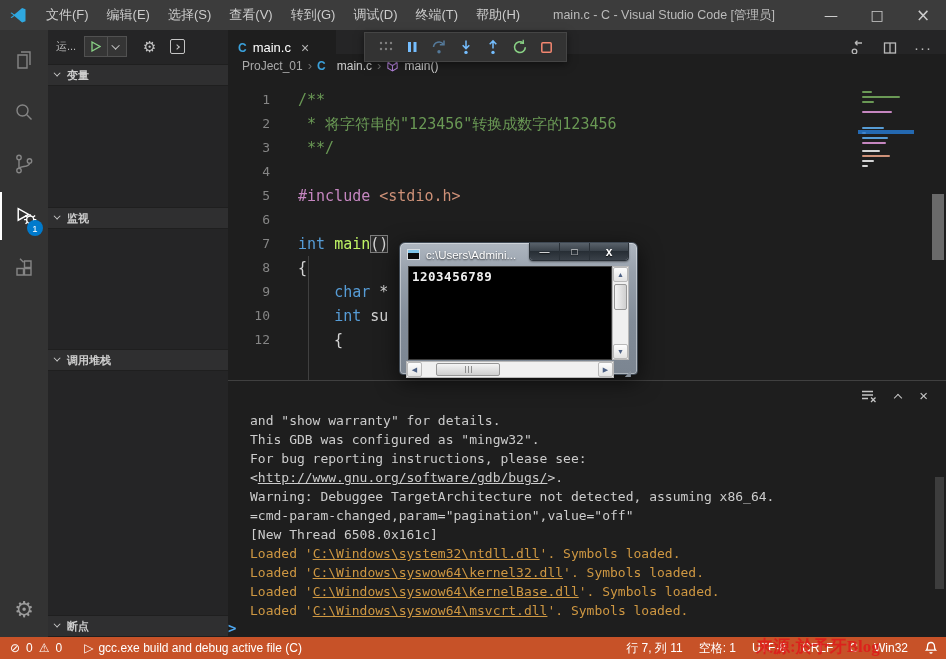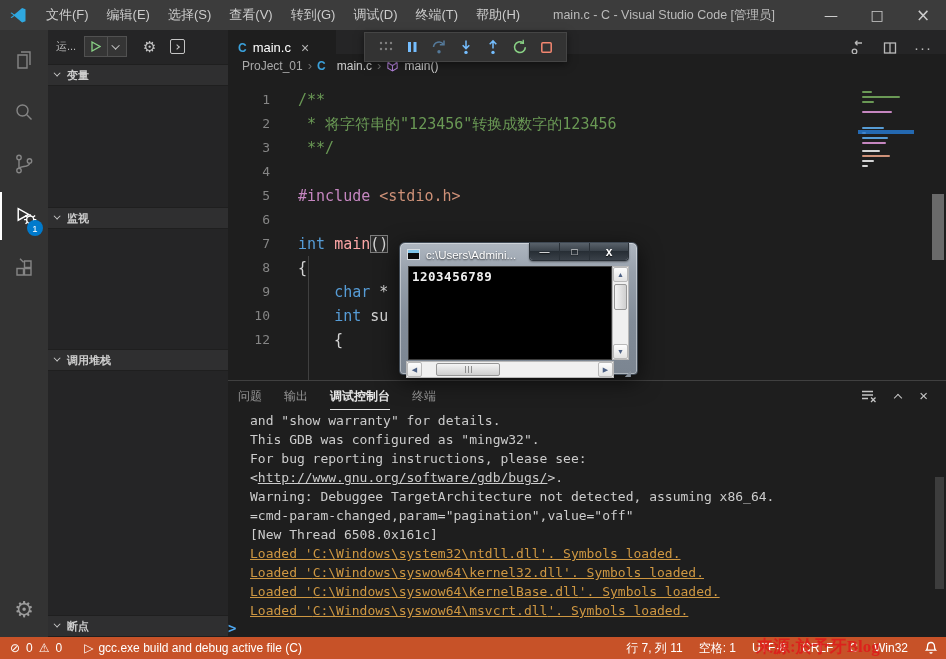--- a/index.html
+++ b/index.html
@@ -64,21 +64,21 @@
 
   .breadcrumbs { position:absolute; left:0; top:24px; width:718px; height:23px; display:flex; align-items:center;
     font-size:12px; color:#a9a9a9; padding-left:14px; gap:5px; background:#1e1e1e; }
   .bc-sep { color:#6e6e6e; font-size:13px; }
 
   .code-area { position:absolute; left:0; top:58px; width:718px; height:292px; font-family:"DejaVu Sans Mono",monospace; }
   .code-line { display:flex; height:24px; line-height:24px; font-size:15px; white-space:pre; }
   .code-line .ln { width:42px; text-align:right; color:#858585; font-size:13px; flex:none; }
   .code-line .code-text { padding-left:28px; }
   .tok-comment { color:#6A9955; } .tok-keyword { color:#C586C0; } .tok-string { color:#CE9178; }
-  .tok-type { color:#569CD6; } .tok-func { color:#fca5a5; } .tok-plain { color:#D4D4D4; }
+  .tok-type { color:#569CD6; } .tok-func { color:#bef264; } .tok-plain { color:#D4D4D4; }
   .tok-bracket { color:#D4D4D4; outline:1px solid #7d7d7d; outline-offset:-1px; background:rgba(100,100,100,.18); }
   .indent-guide { position:absolute; left:80px; top:168px; width:1px; height:124px; background:#404040; }
 
   .minimap { position:absolute; left:630px; top:0; width:56px; height:140px; }
   .minimap i { display:block; height:2px; margin:3px 0 0 4px; border-radius:1px; }
   .mm-cursorline { position:absolute; left:0; top:42px; width:56px; height:4px; background:#2677CB; opacity:.85; }
   .ed-scroll { position:absolute; left:704px; top:106px; width:12px; height:66px; background:rgba(170,170,170,.55); }
 
   
   #console-window { position:absolute; left:399px; top:242px; width:239px; height:133px; z-index:50;
@@ -118,21 +118,21 @@
   .panel-tabs { position:absolute; left:10px; top:0; height:29px; display:flex; gap:22px; align-items:center; }
   .panel-tab { font-size:12px; color:#969696; text-transform:uppercase; padding:6px 0 4px 0; }
   .panel-tab.active { color:#e7e7e7; font-weight:700; border-bottom:1px solid #e7e7e7; }
   .panel-actions { position:absolute; right:18px; top:6px; display:flex; gap:18px; align-items:center; color:#c5c5c5; }
   .panel-actions svg { stroke:#c5c5c5; fill:none; stroke-width:1.3; }
   .panel-actions .chev { border-color:#c5c5c5; }
   .pa-close { font-size:15px; color:#c5c5c5; }
   #console-lines { position:absolute; left:22px; top:30px; width:690px; font-family:"DejaVu Sans Mono",monospace;
     font-size:13px; line-height:19px; white-space:pre; }
   .po-plain { color:#cccccc; } .po-link { color:#cccccc; text-decoration:underline; }
-  .po-loaded { color:#CE9742;text-decoration:underline; } .po-loaded-link { color:#CE9742; text-decoration:underline; }
+  .po-loaded { color:#CE9742; } .po-loaded-link { color:#CE9742; text-decoration:underline; }
   .prompt-row { position:absolute; left:0; top:237px; height:20px; display:flex; align-items:center; }
   .prompt-char { color:#4FA8F0; font-weight:700; font-size:14px; font-family:"DejaVu Sans Mono",monospace; }
   .panel-scroll { position:absolute; right:2px; top:96px; width:9px; height:112px; background:rgba(121,121,121,.35); }
 
   
   #statusbar { position:absolute; left:0; top:637px; width:946px; height:22px; background:#C75228;
     display:flex; align-items:center; color:#ffffff; font-size:12px; }
   .sb-left { display:flex; align-items:center; gap:6px; padding-left:10px; }
   .sb-glyph { font-size:12px; font-family:"DejaVu Sans",sans-serif; }
   .sb-launch { display:flex; align-items:center; gap:5px; margin-left:16px; }
@@ -379,26 +379,20 @@
             <b></b>
           </span>
         <span class="cw-hspacer"></span>
         <span class="cw-arrow">▶</span>
       </div>
       <div class="cw-corner">◢</div>
     </div>
   </div>
 
   <div id="panel">
-    <div class="panel-tabs">
-        <span class="panel-tab">问题</span>
-        <span class="panel-tab">输出</span>
-        <span class="panel-tab active">调试控制台</span>
-        <span class="panel-tab">终端</span>
-      </div>
     <div class="panel-actions">
       <svg width="17" height="16" viewBox="0 0 17 16">
         <path d="M2 3.5h11M2 7h11M2 10.5h6"></path>
           <path d="M11 9.5l4.5 4.5M15.5 9.5 11 14"></path>
       </svg>
       <i class="chev up" style="margin-top:4px;"></i>
       <span class="pa-close">×</span>
     </div>
     <div id="console-lines"><div><span class="po-plain">and "show warranty" for details.</span></div><div><span class="po-plain">This GDB was configured as "mingw32".</span></div><div><span class="po-plain">For bug reporting instructions, please see:</span></div><div><span class="po-plain">&lt;</span><span class="po-link">http://www.gnu.org/software/gdb/bugs/</span><span class="po-plain">&gt;.</span></div><div><span class="po-plain">Warning: Debuggee TargetArchitecture not detected, assuming x86_64.</span></div><div><span class="po-plain">=cmd-param-changed,param="pagination",value="off"</span></div><div><span class="po-plain">[New Thread 6508.0x161c]</span></div><div><span class="po-loaded">Loaded '</span><span class="po-loaded-link">C:\Windows\system32\ntdll.dll</span><span class="po-loaded">'. Symbols loaded.</span></div><div><span class="po-loaded">Loaded '</span><span class="po-loaded-link">C:\Windows\syswow64\kernel32.dll</span><span class="po-loaded">'. Symbols loaded.</span></div><div><span class="po-loaded">Loaded '</span><span class="po-loaded-link">C:\Windows\syswow64\KernelBase.dll</span><span class="po-loaded">'. Symbols loaded.</span></div><div><span class="po-loaded">Loaded '</span><span class="po-loaded-link">C:\Windows\syswow64\msvcrt.dll</span><span class="po-loaded">'. Symbols loaded.</span></div></div>
     <div class="prompt-row">

